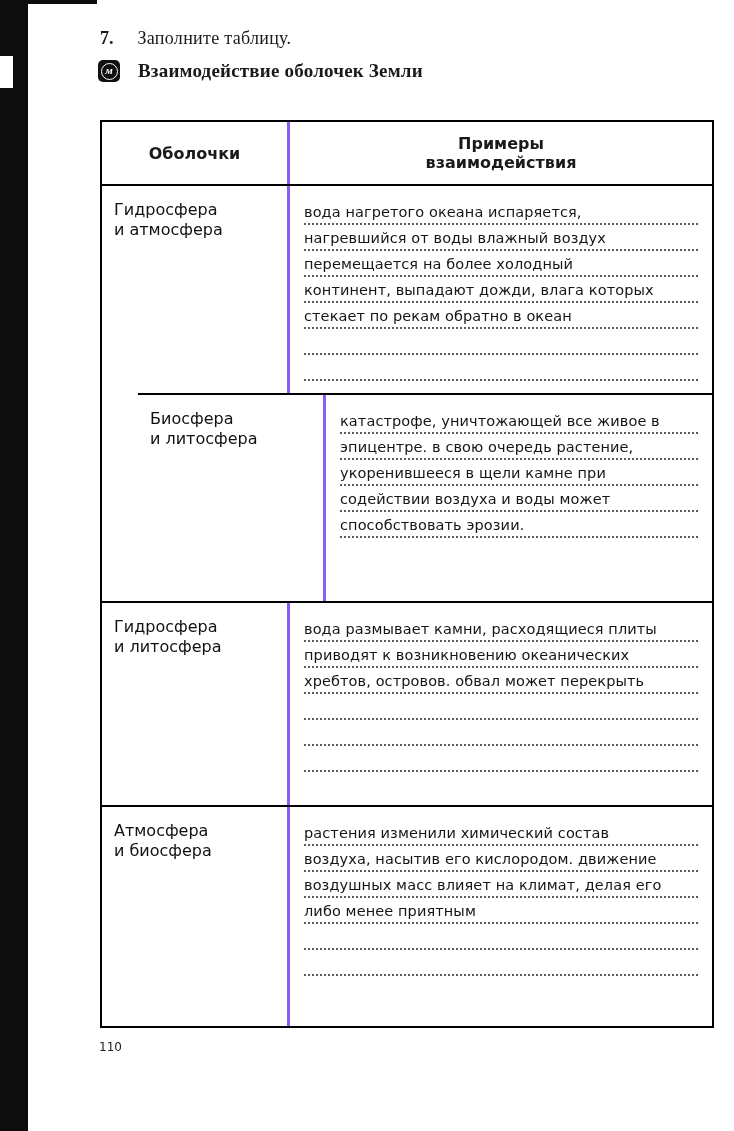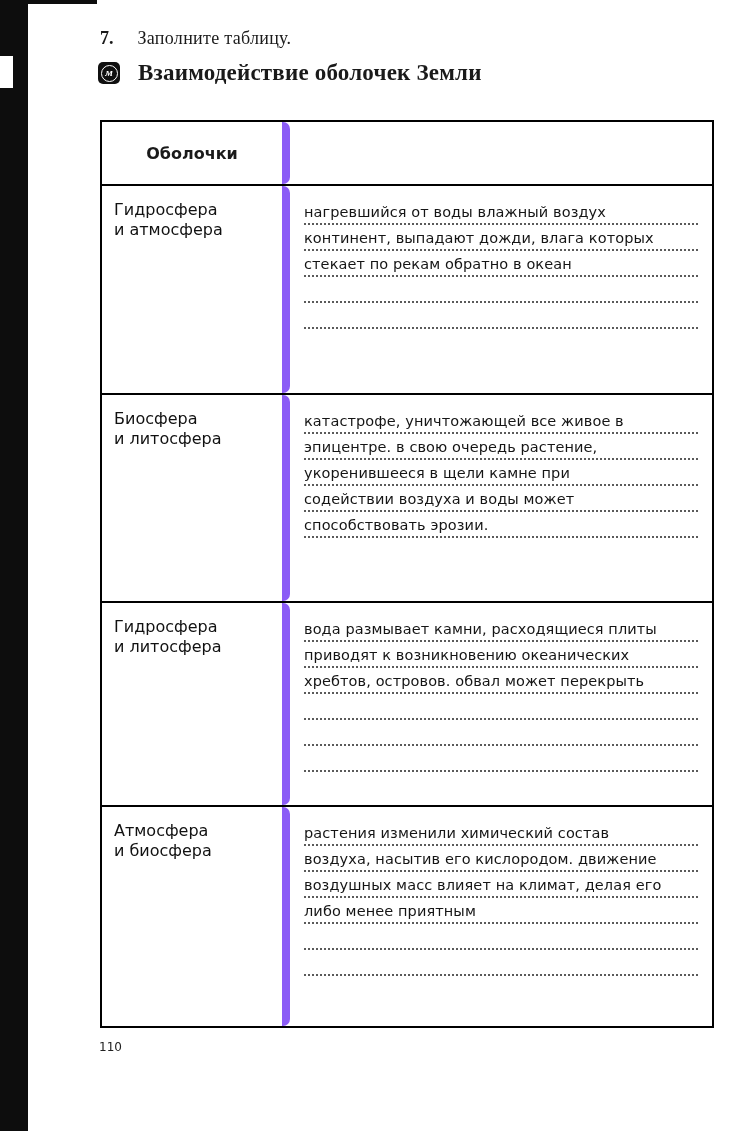--- a/index.html
+++ b/index.html
@@ -55,39 +55,38 @@
     width: 15px; height: 15px;
     border: 1.5px solid #ffffff;
     border-radius: 50%;
     color: #ffffff;
     font: italic bold 11px/13px "Liberation Serif", serif;
     text-align: center;
   }
   .doc-title {
     font-family: "Liberation Serif", serif;
     font-weight: bold;
-    font-size: 23px;
+    font-size: 19px;
     letter-spacing: 0.2px;
   }
 
   
   .tbl {
     position: absolute; left: 100px; top: 120px;
     width: 614px;
     border: 2px solid #000;
     box-sizing: border-box;
     background: #fff;
   }
   .trow { display: flex; border-top: 2px solid #000; }
   .trow.head { border-top: none; }
   .cell-shell {
     width: 188px; flex: 0 0 188px;
-    border-right: 8px solid #8b5cf6;
+    border-right: 3px solid #8b5cf6;
     box-sizing: border-box;
-    border-radius: 7px;
   }
   .cell-ans { flex: 1 1 auto; box-sizing: border-box; padding: 0 14px; }
 
   .head { height: 62px; }
   .head .cell-shell, .head .cell-ans {
     display: flex; align-items: center; justify-content: center;
     font-weight: bold; font-size: 16px;
     text-align: center;
     white-space: pre-line;
     padding: 0;
@@ -95,21 +94,21 @@
 
   .shell-label {
     padding: 14px 10px 0 12px;
     font-size: 16px;
     line-height: 1.22;
     white-space: pre-line;
     color: #111;
   }
 
   .row-1 { height: 207px; }
-  .row-2 { height: 206px; }
+  .row-2 { height: 206px; margin-left: 36px; }
   .row-3 { height: 202px; }
   .row-4 { height: 219px; }
 
   .ans-lines { padding-top: 13px; }
   .ans-line {
     height: 24px;
     line-height: 26px;
     border-bottom: 2px dotted #5a5a5a;
     font-size: 14.5px;
     color: #151515;
@@ -141,30 +140,34 @@
     <span class="method-badge">
       <span class="ring">м</span>
     </span>
     <span class="doc-title">Взаимодействие оболочек Земли</span>
   </div>
 
   <div class="tbl">
 
     <div class="trow head">
       <div class="cell-shell">Оболочки</div>
+      <div class="cell-ans">Примеры
+взаимодействия</div>
     </div>
 
     <div class="trow row-1">
       <div class="cell-shell">
         <div class="shell-label">Гидросфера
 и атмосфера</div>
       </div>
       <div class="cell-ans">
         <div class="ans-lines">
+          <div class="ans-line">вода нагретого океана испаряется,</div>
           <div class="ans-line">нагревшийся от воды влажный воздух</div>
+          <div class="ans-line">перемещается на более холодный</div>
           <div class="ans-line">континент, выпадают дожди, влага которых</div>
           <div class="ans-line">стекает по рекам обратно в океан</div>
           <div class="ans-line"></div>
           <div class="ans-line"></div>
         </div>
       </div>
     </div>
 
     <div class="trow row-2">
       <div class="cell-shell">

